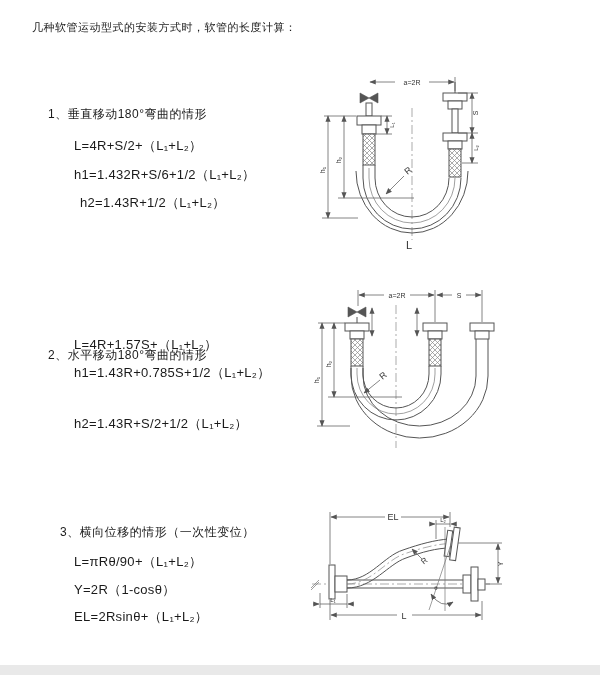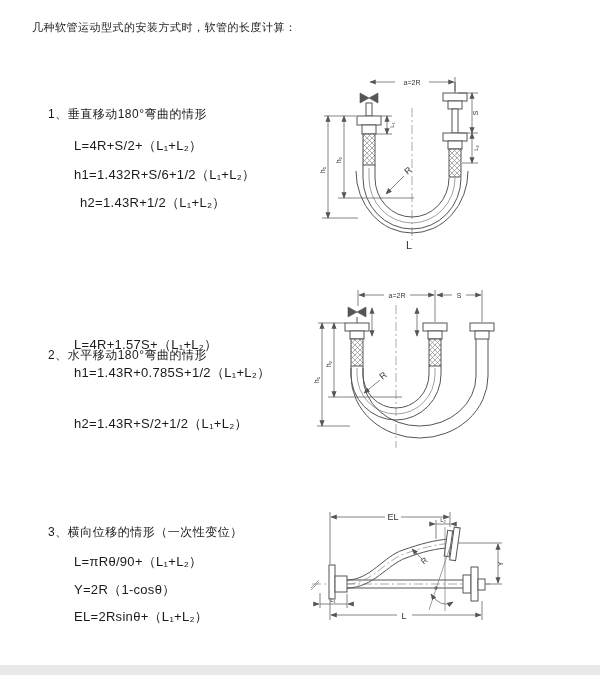--- a/index.html
+++ b/index.html
@@ -32,21 +32,21 @@
 <div class="abs heading" style="left:48px;top:106px;">1、垂直移动180°弯曲的情形</div>
 <div class="abs formula" style="left:74px;top:137px;">L=4R+S/2+（L₁+L₂）</div>
 <div class="abs formula" style="left:74px;top:166px;">h1=1.432R+S/6+1/2（L₁+L₂）</div>
 <div class="abs formula" style="left:80px;top:194px;">h2=1.43R+1/2（L₁+L₂）</div>
 
 <div class="abs heading" style="left:48px;top:309px;margin-top:38px;">2、水平移动180°弯曲的情形</div>
 <div class="abs formula" style="left:74px;top:336px;">L=4R+1.57S+（L₁+L₂）</div>
 <div class="abs formula" style="left:74px;top:364px;">h1=1.43R+0.785S+1/2（L₁+L₂）</div>
 <div class="abs formula" style="left:74px;top:392px;margin-top:23px;">h2=1.43R+S/2+1/2（L₁+L₂）</div>
 
-<div class="abs heading" style="left:48px;top:524px;">3、横向位移的情形（一次性变位）</div>
+<div class="abs heading" style="left:60px;top:524px;">3、横向位移的情形（一次性变位）</div>
 <div class="abs formula" style="left:74px;top:553px;">L=πRθ/90+（L₁+L₂）</div>
 <div class="abs formula" style="left:74px;top:581px;">Y=2R（1-cosθ）</div>
 <div class="abs formula" style="left:74px;top:608px;">EL=2Rsinθ+（L₁+L₂）</div>
 
 <svg style="left:312px;top:68px;" width="280" height="192" viewBox="0 0 280 192">
   <defs>
     <marker id="arr" viewBox="0 0 10 10" refX="9" refY="5" markerWidth="8" markerHeight="8" orient="auto-start-reverse">
       <path d="M0,1 L10,5 L0,9 z" fill="#555"></path>
     </marker>
     <pattern id="braidp" width="5" height="5" patternUnits="userSpaceOnUse">

